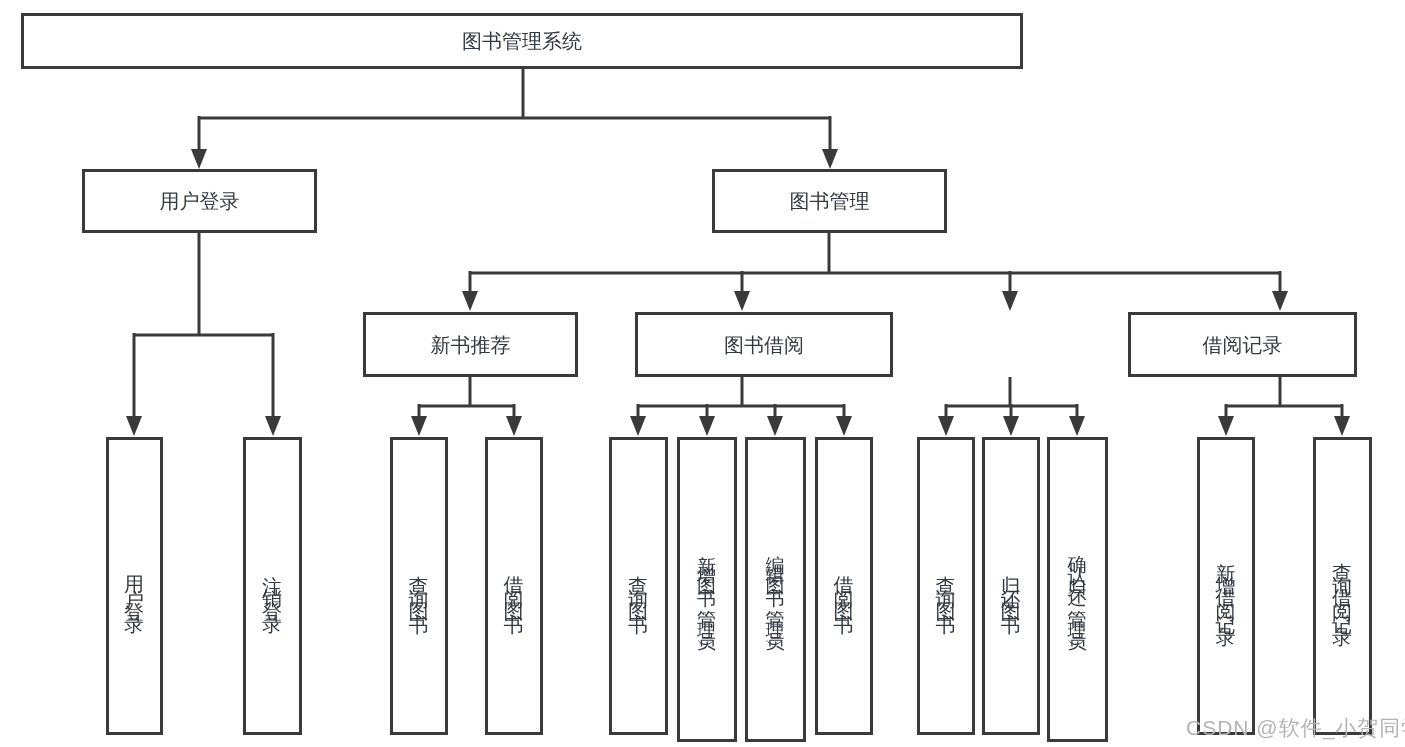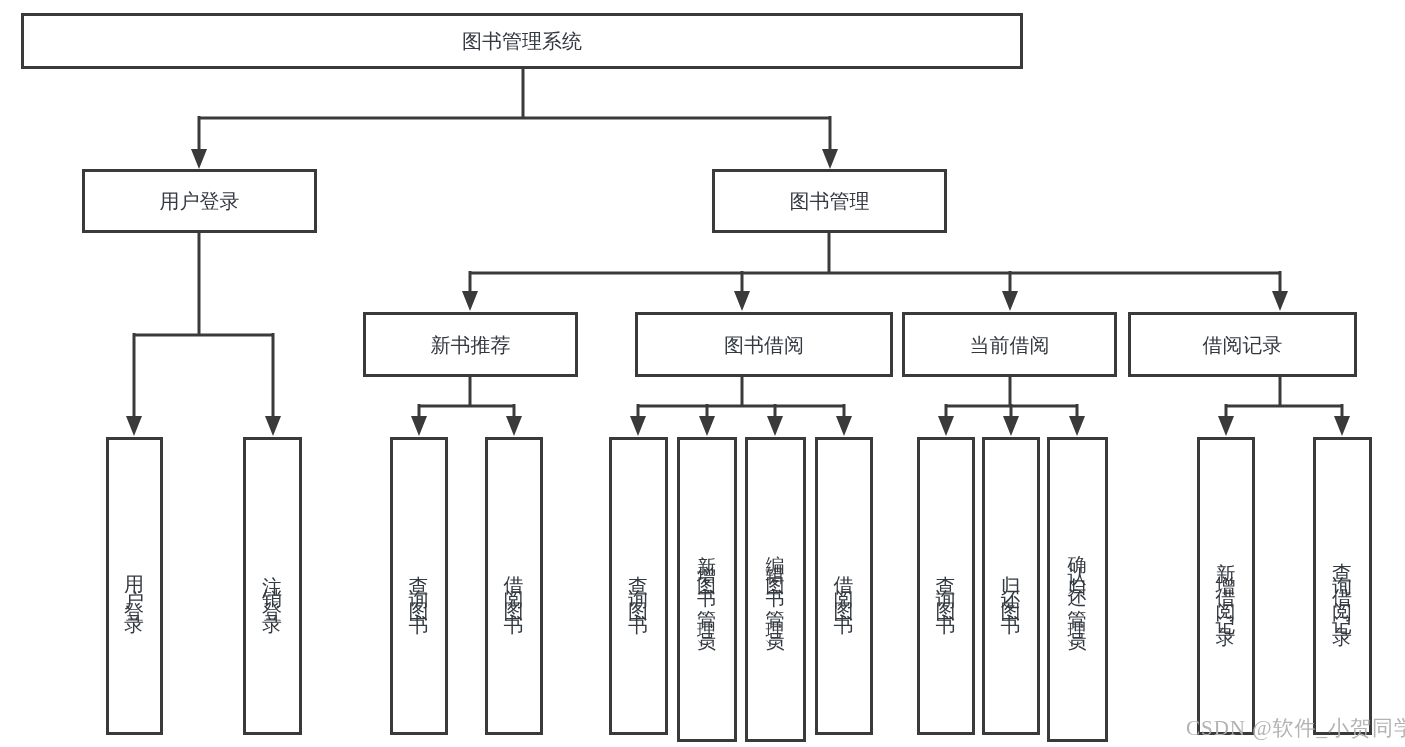--- a/index.html
+++ b/index.html
@@ -1,20 +1,20 @@
 <!DOCTYPE html>
 <html><head>
 <meta charset="utf-8">
 <style>
   html,body{margin:0;padding:0;background:#ffffff;}
   #canvas{
     position:relative;
     width:1405px;height:747px;
     background:#ffffff;
-    font-family:Liberation Serif, serif;
+    font-family:Liberation Sans, sans-serif;
     overflow:hidden;
   }
   #connector-layer{position:absolute;left:0;top:0;width:1405px;height:747px;}
   .node{
     position:absolute;
     box-sizing:border-box;
     border:3px solid #3a3a3a;
     background:#ffffff;
     display:flex;align-items:center;justify-content:center;
     color:#333940;
@@ -122,23 +122,20 @@
   <div class="node h" style="left:363px;top:312px;width:215px;height:65px">
     <span>新书推荐</span>
   </div>
 
   <div class="node h" style="left:712px;top:169px;width:235px;height:64px">
     <span>图书管理</span>
   </div>
   <div class="node h" style="left:635px;top:312px;width:258px;height:65px">
     <span>图书借阅</span>
   </div>
-  <div class="node h" style="left:902px;top:312px;width:215px;height:65px">
-    <span>当前借阅</span>
-  </div>
   <div class="node h" style="left:1128px;top:312px;width:229px;height:65px">
     <span>借阅记录</span>
   </div>
 
   <div class="node v" style="left:106px;top:437px;width:57px;height:298px">
     <span>用户登录</span>
   </div>
   <div class="node v" style="left:243px;top:437px;width:59px;height:298px">
     <span>注销登录</span>
   </div>

